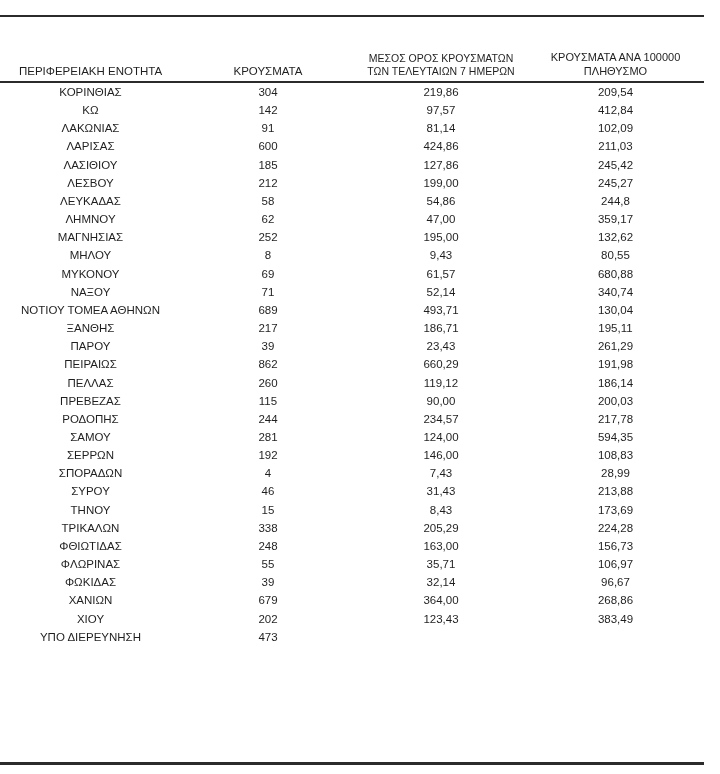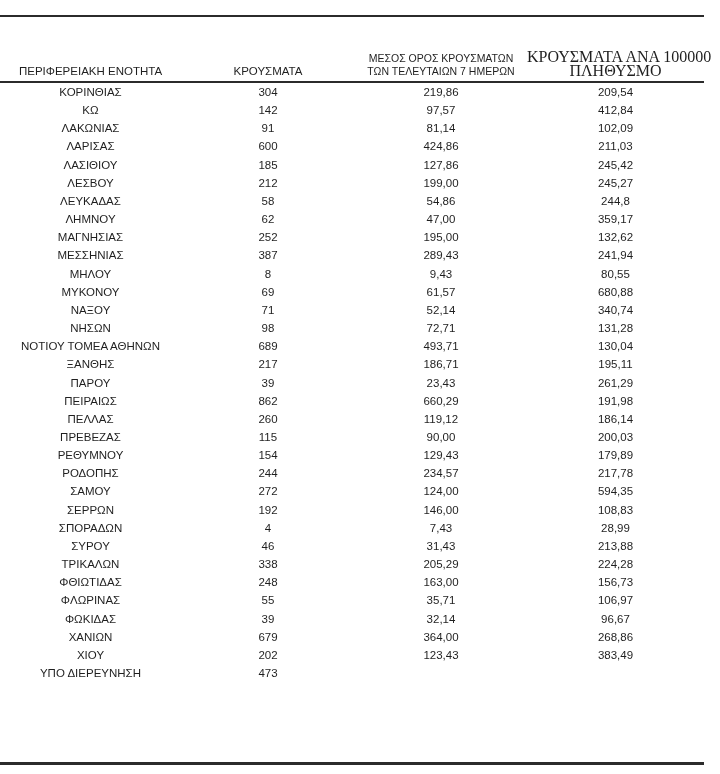--- a/index.html
+++ b/index.html
@@ -28,21 +28,21 @@
     vertical-align: bottom;
     font-weight: normal;
     font-size: 11.5px;
     line-height: 14px;
     padding: 0 0 3px 0;
     white-space: nowrap;
   }
   thead tr { border-bottom: 2px solid #2b2b2b; }
   th .hline { display: block; }
   th.avg7 { font-size: 10.5px; line-height: 13px; }
-  th.per100k { font-size: 16px; line-height: 14px; font-family: Liberation Serif, serif; }
+  th.per100k { font-size: 11px; line-height: 14px; }
   tbody td {
     height: 18.16px;
     padding: 0;
     text-align: center;
     vertical-align: middle;
     font-size: 11.5px;
     line-height: 18.16px;
     white-space: nowrap;
   }
   .bottom-rule {
@@ -132,50 +132,38 @@
           <td>47,00</td>
           <td>359,17</td>
         </tr>
         <tr>
           <td>ΜΑΓΝΗΣΙΑΣ</td>
           <td>252</td>
           <td>195,00</td>
           <td>132,62</td>
         </tr>
         <tr>
-          <td>ΜΕΣΣΗΝΙΑΣ</td>
-          <td>387</td>
-          <td>289,43</td>
-          <td>241,94</td>
-        </tr>
-        <tr>
           <td>ΜΗΛΟΥ</td>
           <td>8</td>
           <td>9,43</td>
           <td>80,55</td>
         </tr>
         <tr>
           <td>ΜΥΚΟΝΟΥ</td>
           <td>69</td>
           <td>61,57</td>
           <td>680,88</td>
         </tr>
         <tr>
           <td>ΝΑΞΟΥ</td>
           <td>71</td>
           <td>52,14</td>
           <td>340,74</td>
         </tr>
         <tr>
-          <td>ΝΗΣΩΝ</td>
-          <td>98</td>
-          <td>72,71</td>
-          <td>131,28</td>
-        </tr>
-        <tr>
           <td>ΝΟΤΙΟΥ ΤΟΜΕΑ ΑΘΗΝΩΝ</td>
           <td>689</td>
           <td>493,71</td>
           <td>130,04</td>
         </tr>
         <tr>
           <td>ΞΑΝΘΗΣ</td>
           <td>217</td>
           <td>186,71</td>
           <td>195,11</td>
@@ -198,54 +186,54 @@
           <td>119,12</td>
           <td>186,14</td>
         </tr>
         <tr>
           <td>ΠΡΕΒΕΖΑΣ</td>
           <td>115</td>
           <td>90,00</td>
           <td>200,03</td>
         </tr>
         <tr>
-          <td>ΡΕΘΥΜΝΟΥ</td>
-          <td>154</td>
-          <td>129,43</td>
-          <td>179,89</td>
-        </tr>
-        <tr>
           <td>ΡΟΔΟΠΗΣ</td>
           <td>244</td>
           <td>234,57</td>
           <td>217,78</td>
         </tr>
         <tr>
           <td>ΣΑΜΟΥ</td>
-          <td>272</td>
+          <td>281</td>
           <td>124,00</td>
           <td>594,35</td>
         </tr>
         <tr>
           <td>ΣΕΡΡΩΝ</td>
           <td>192</td>
           <td>146,00</td>
           <td>108,83</td>
         </tr>
         <tr>
           <td>ΣΠΟΡΑΔΩΝ</td>
           <td>4</td>
           <td>7,43</td>
           <td>28,99</td>
         </tr>
         <tr>
           <td>ΣΥΡΟΥ</td>
           <td>46</td>
           <td>31,43</td>
           <td>213,88</td>
+        </tr>
+        <tr>
+          <td>ΤΗΝΟΥ</td>
+          <td>15</td>
+          <td>8,43</td>
+          <td>173,69</td>
         </tr>
         <tr>
           <td>ΤΡΙΚΑΛΩΝ</td>
           <td>338</td>
           <td>205,29</td>
           <td>224,28</td>
         </tr>
         <tr>
           <td>ΦΘΙΩΤΙΔΑΣ</td>
           <td>248</td>

